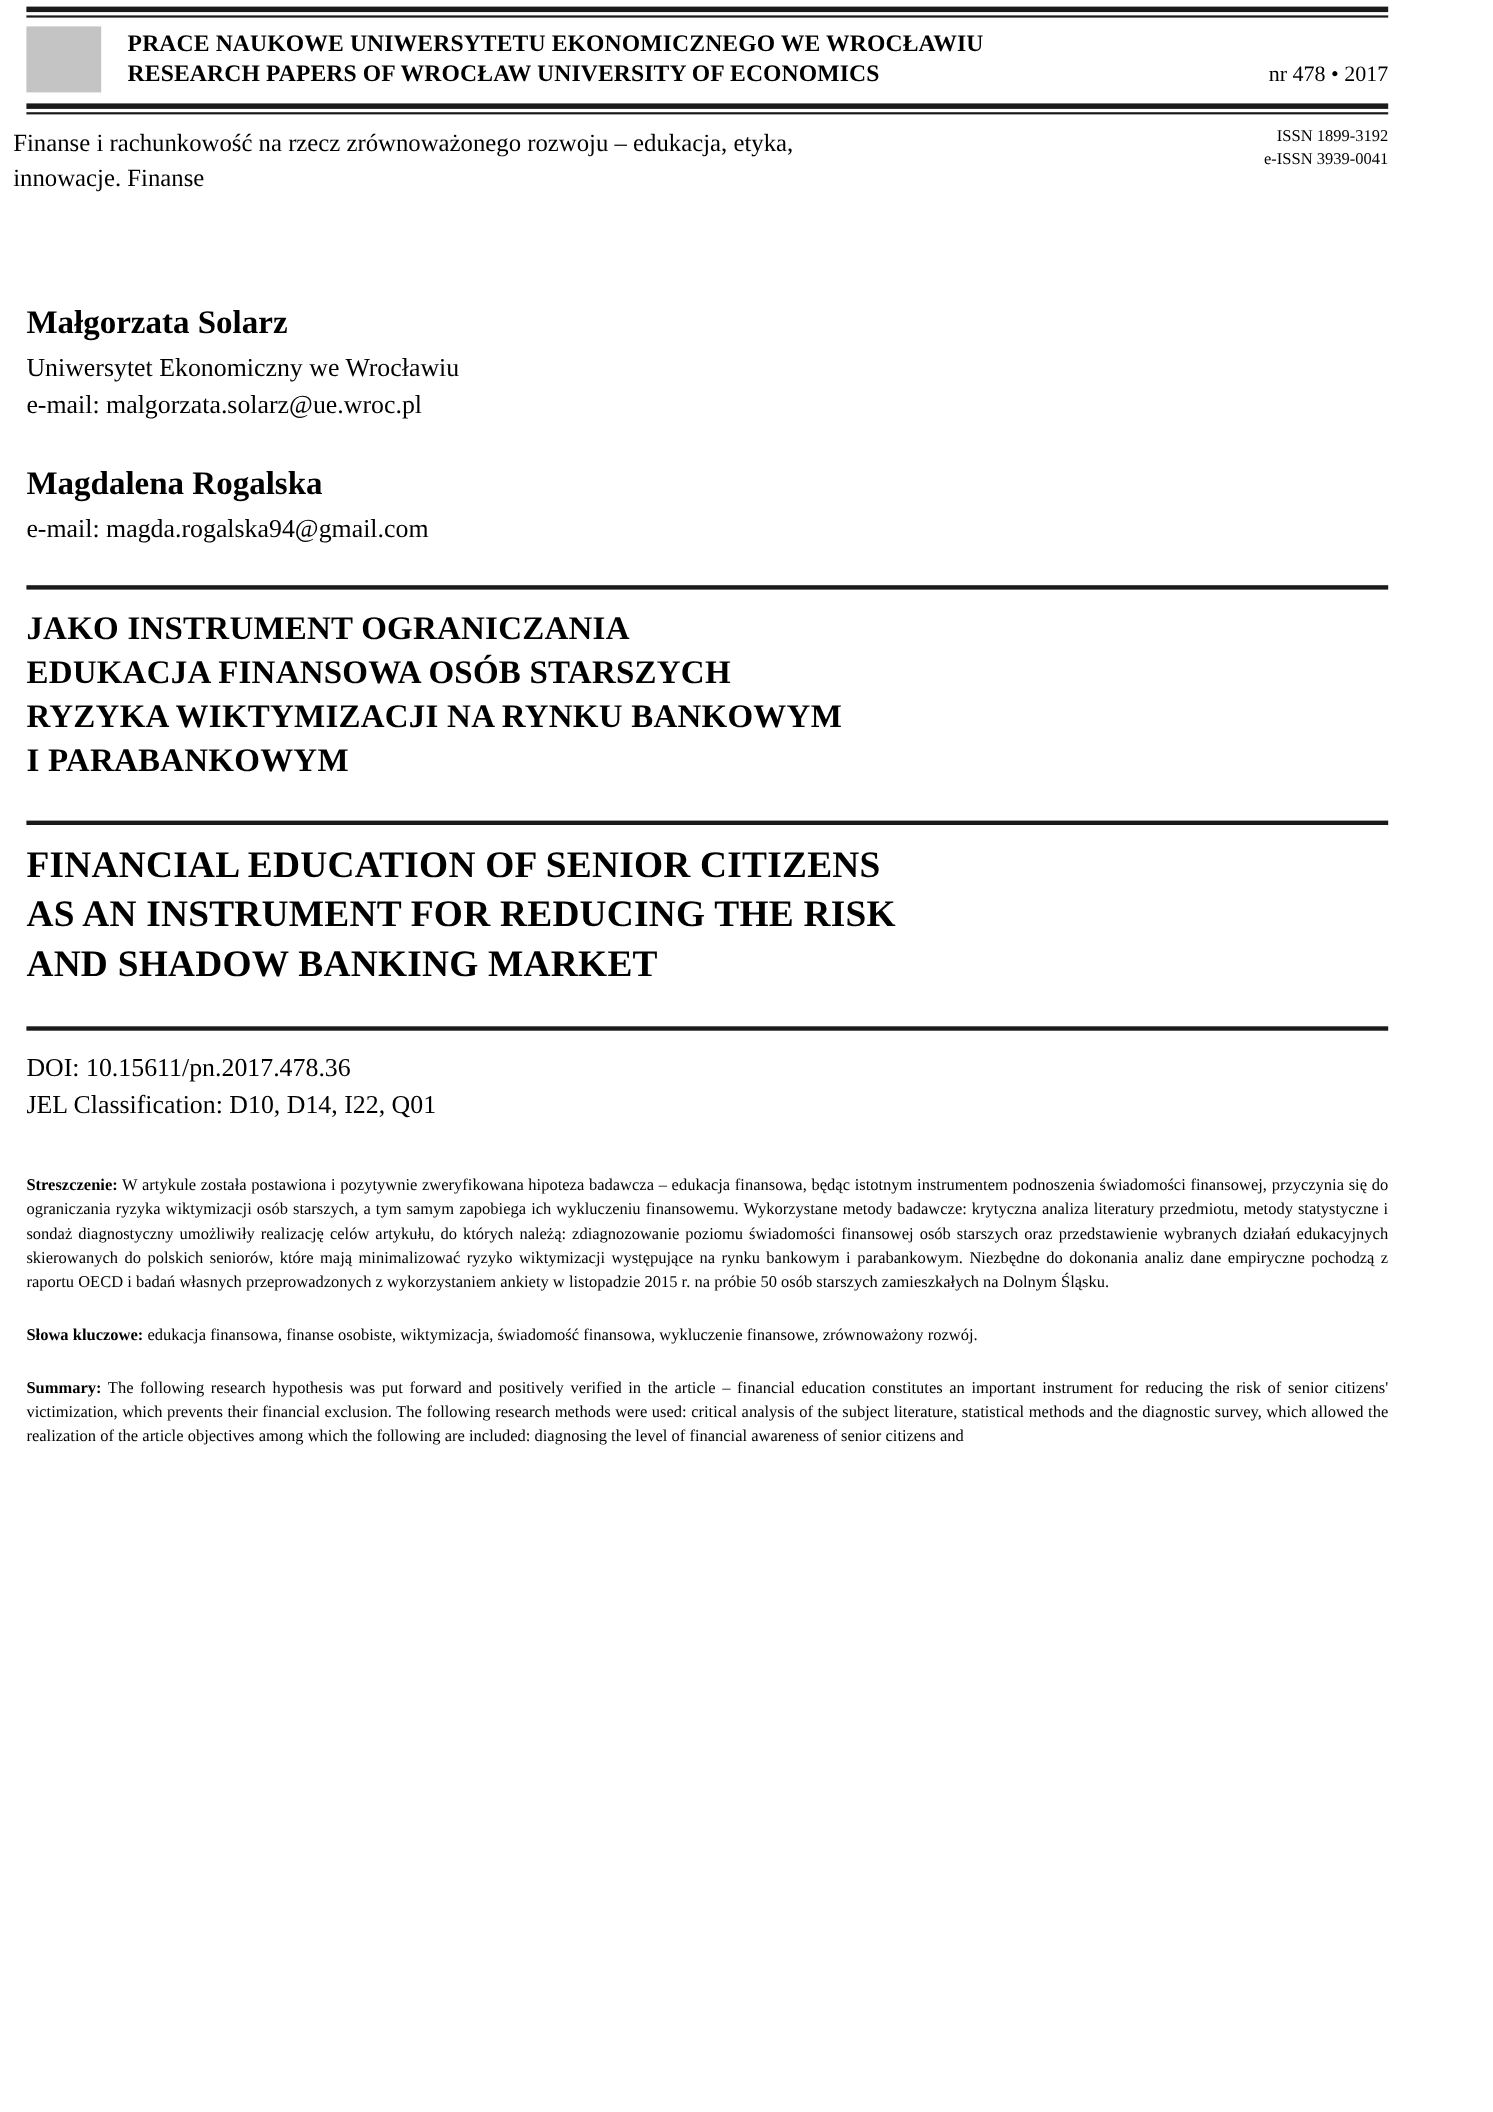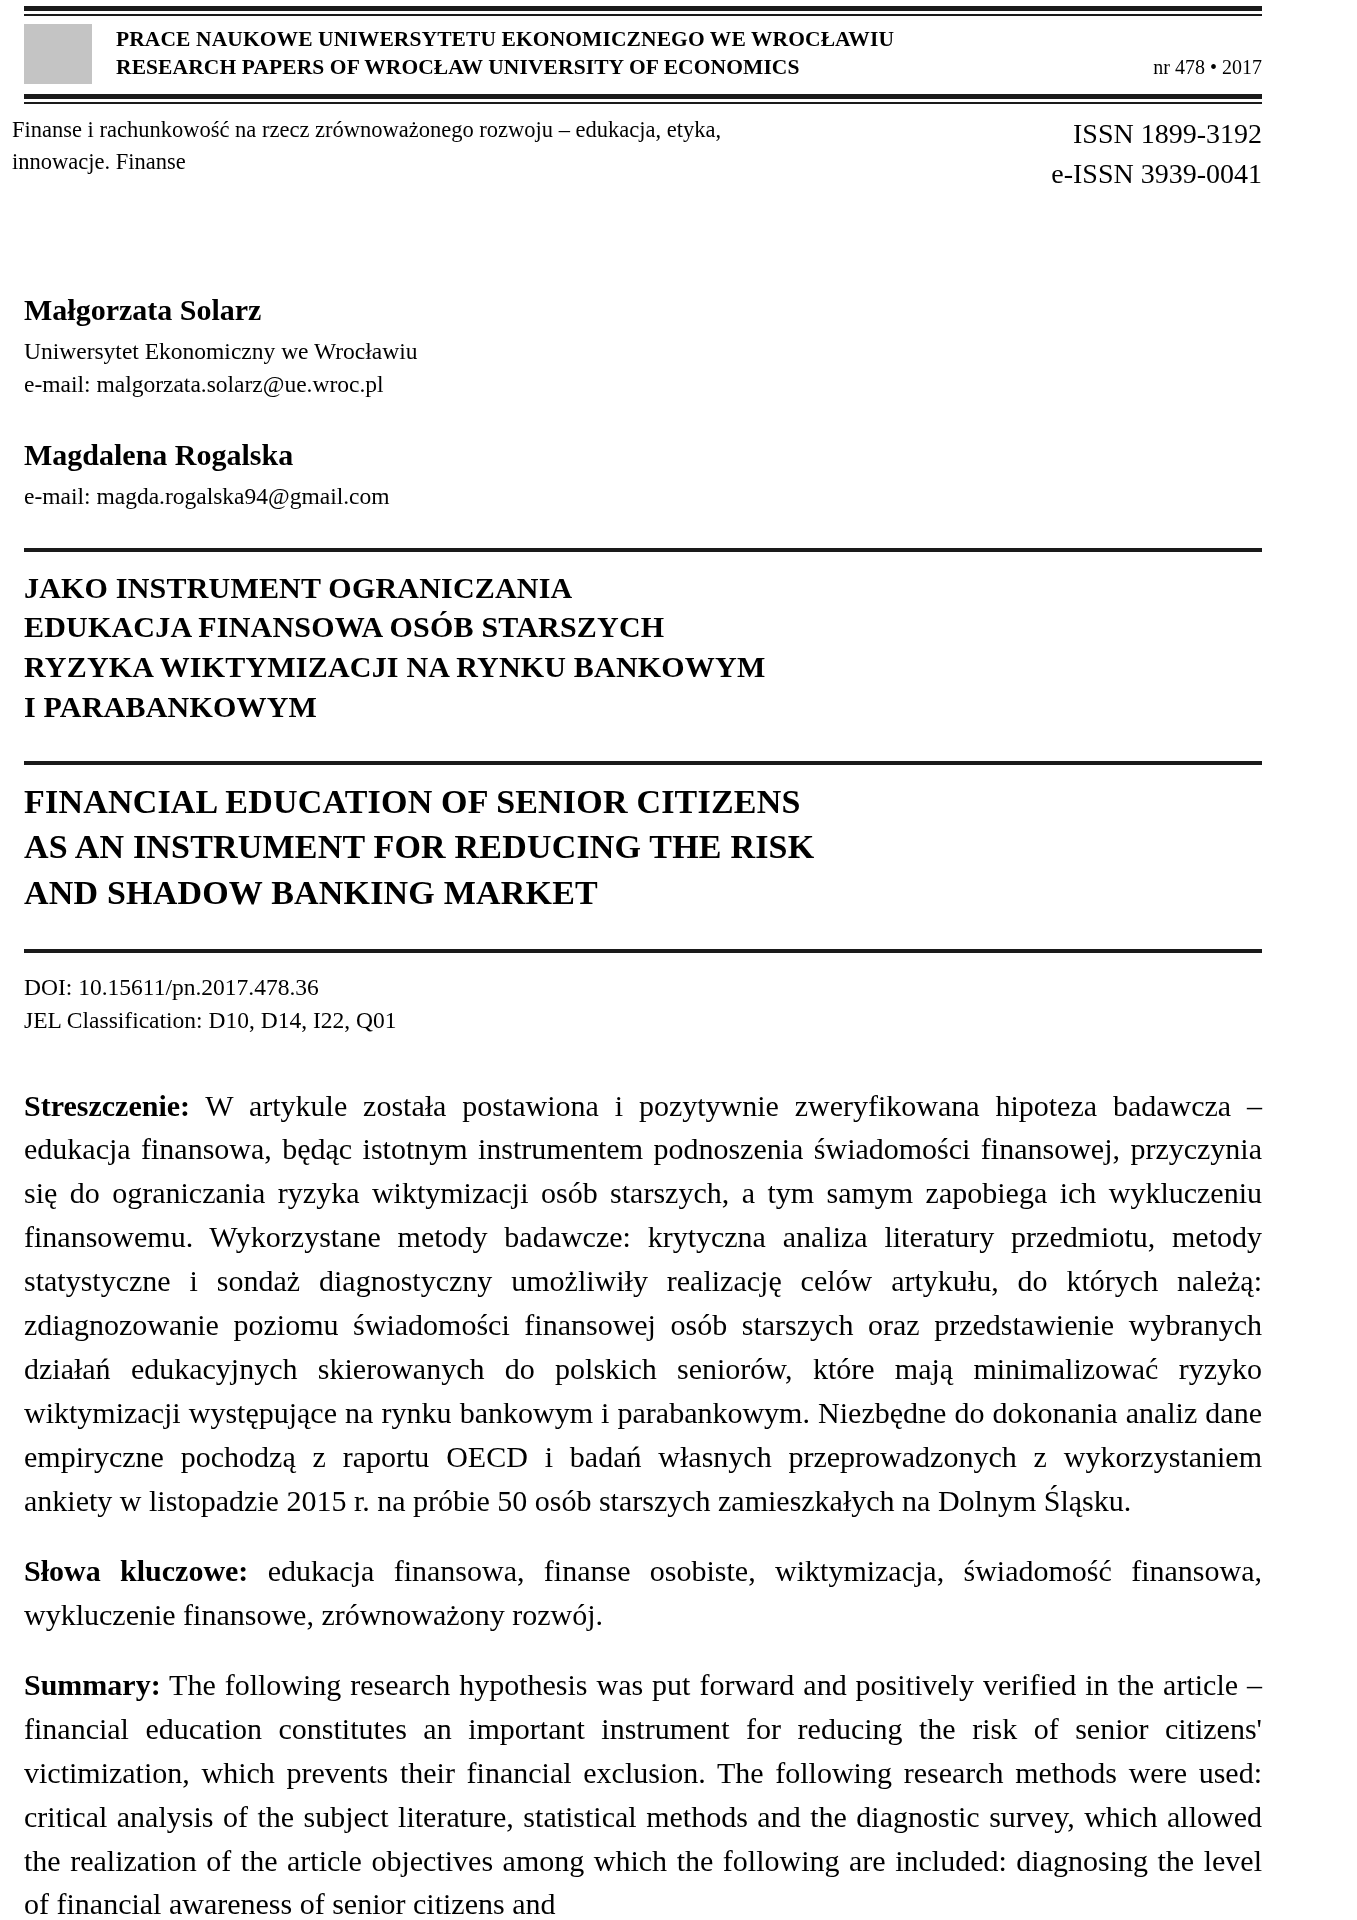--- a/index.html
+++ b/index.html
@@ -92,21 +92,21 @@
     justify-content: space-between;
     align-items: flex-start;
   }
   .series-title {
     font-size: 22.5px;
     line-height: 1.42;
     max-width: 740px;
   }
   .issn-block {
     text-align: right;
-    font-size: 28px;
+    font-size: 15px;
     line-height: 1.42;
     white-space: nowrap;
   }
 
   
   .authors {
     margin: 96px 24px 0 24px;
   }
   .author-block { margin-bottom: 34px; }
   .author-block:last-child { margin-bottom: 0; }
@@ -148,21 +148,21 @@
     margin: 18px 24px 0 24px;
     font-size: 23.5px;
     line-height: 1.42;
   }
 
   
   .abstracts {
     margin: 46px 24px 0 24px;
   }
   .para {
-    font-size: 30px;
+    font-size: 15px;
     line-height: 1.465;
     text-align: justify;
     text-justify: inter-word;
     margin: 0 0 26px 0;
     hyphens: auto;
   }
   .para:last-child { margin-bottom: 0; }
   .lead { font-weight: bold; }
 </style>
 </head>

